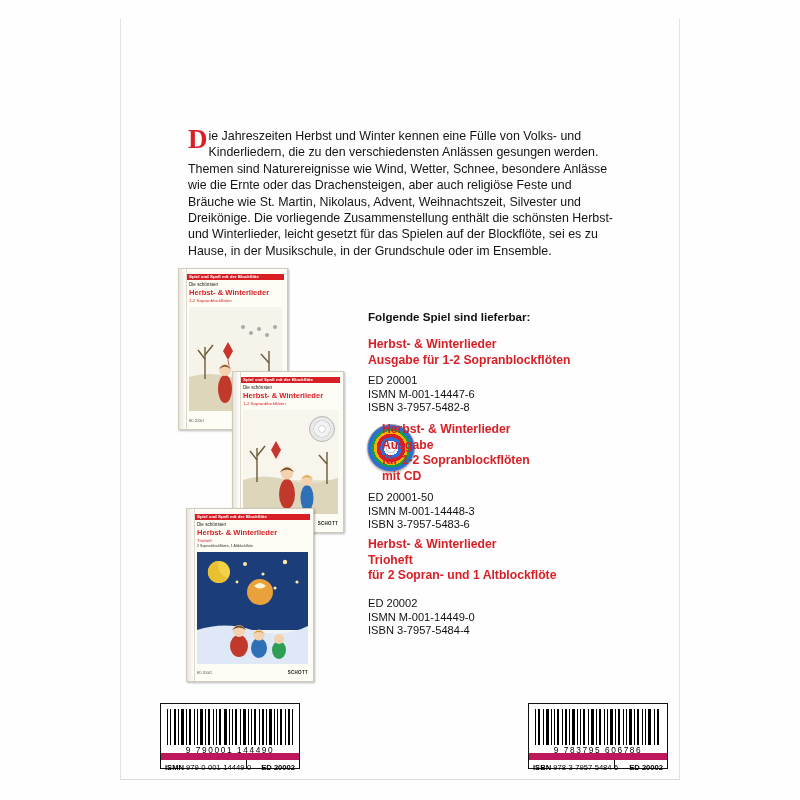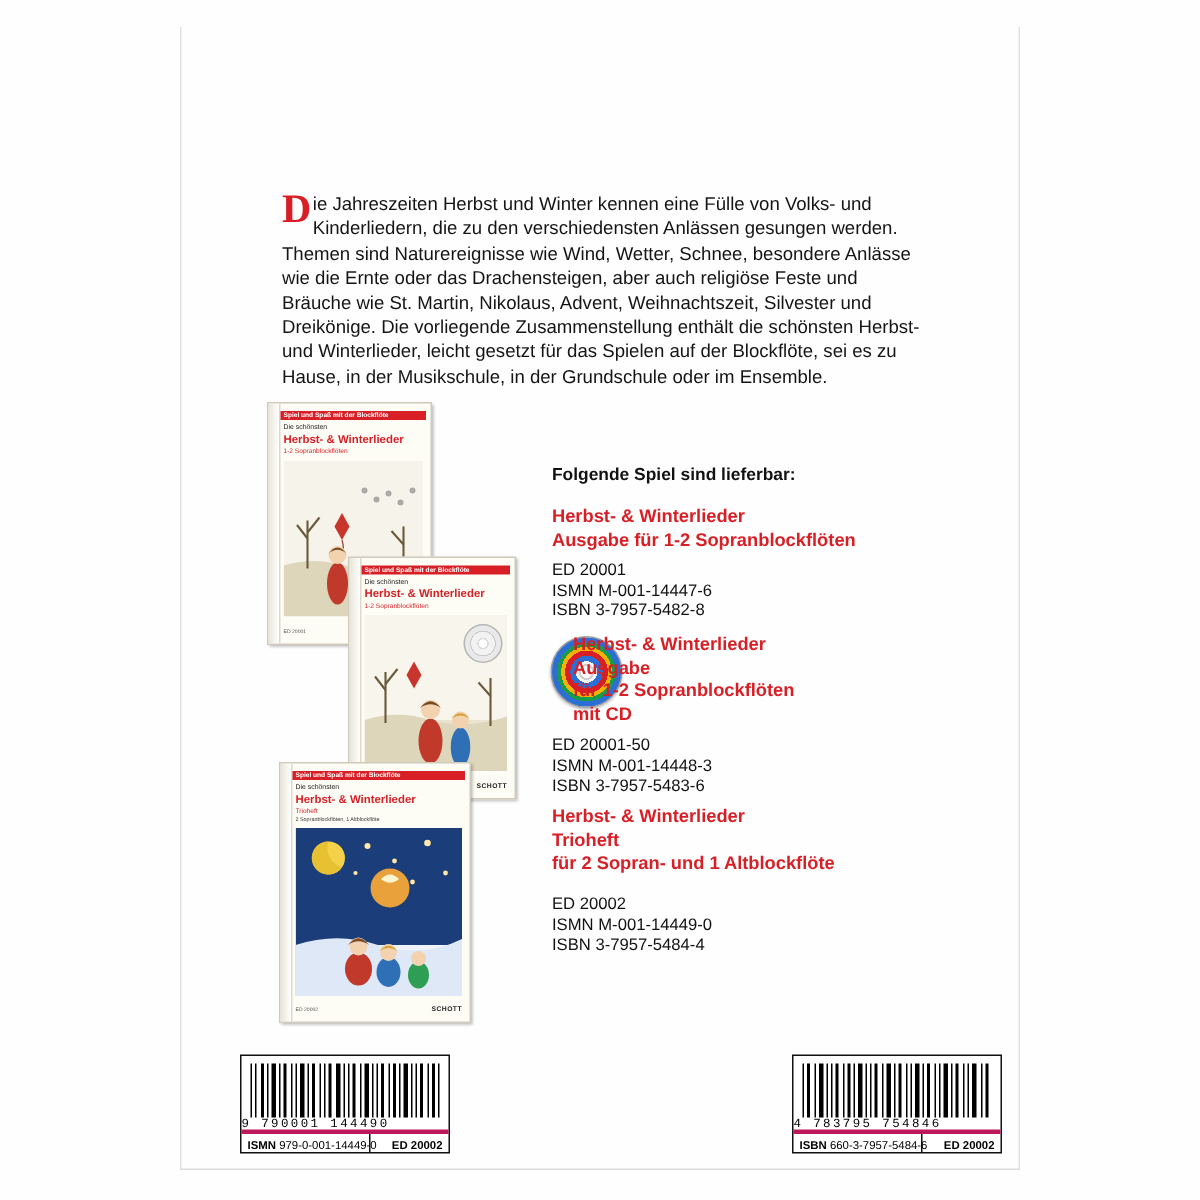--- a/index.html
+++ b/index.html
@@ -196,30 +196,31 @@
     position: absolute;
     top: 0;
     height: 100%;
     background: #000;
     display: block;
   }
   .bc-digits {
     position: absolute;
     left: 0; right: 0;
     top: 41px;
+    text-align: center;
     font-size: 8.3px;
-    font-family: Liberation Mono, monospace;
+    font-family: Liberation Sans, sans-serif;
     letter-spacing: 1.6px;
     color: #000;
   }
   .bc-foot {
     position: absolute;
     left: 0; right: 0; bottom: 0;
     height: 15px;
-    border-top: 3px solid #be185d;
+    border-top: 7px solid #be185d;
     box-sizing: border-box;
   }
   .bc-foot .left {
     position: absolute;
     left: 4px; top: 2.5px;
     font-size: 7.6px;
     color: #000;
   }
   .bc-foot .left b { font-weight: bold; }
   .bc-foot .right {
@@ -475,21 +476,21 @@
       <i style="left:91px;width:1px"></i>
         <i style="left:94px;width:3px"></i>
       <i style="left:99px;width:1px"></i>
         <i style="left:102px;width:2px"></i>
       <i style="left:107px;width:1px"></i>
         <i style="left:110px;width:1px"></i>
       <i style="left:113px;width:3px"></i>
         <i style="left:119px;width:1px"></i>
       <i style="left:122px;width:2px"></i>
     </div>
-    <div class="bc-digits">4 783795 754846</div>
+    <div class="bc-digits">9 783795 606786</div>
     <div class="bc-foot">
       <div class="bc-div" style="right:52px;"></div>
-      <div class="left"><b>ISBN</b> <span>660-3-7957-5484-6</span></div>
+      <div class="left"><b>ISBN</b> <span>978-3-7957-5484-6</span></div>
       <div class="right">ED 20002</div>
     </div>
   </div>
 
 </div>
 
 </body></html>

